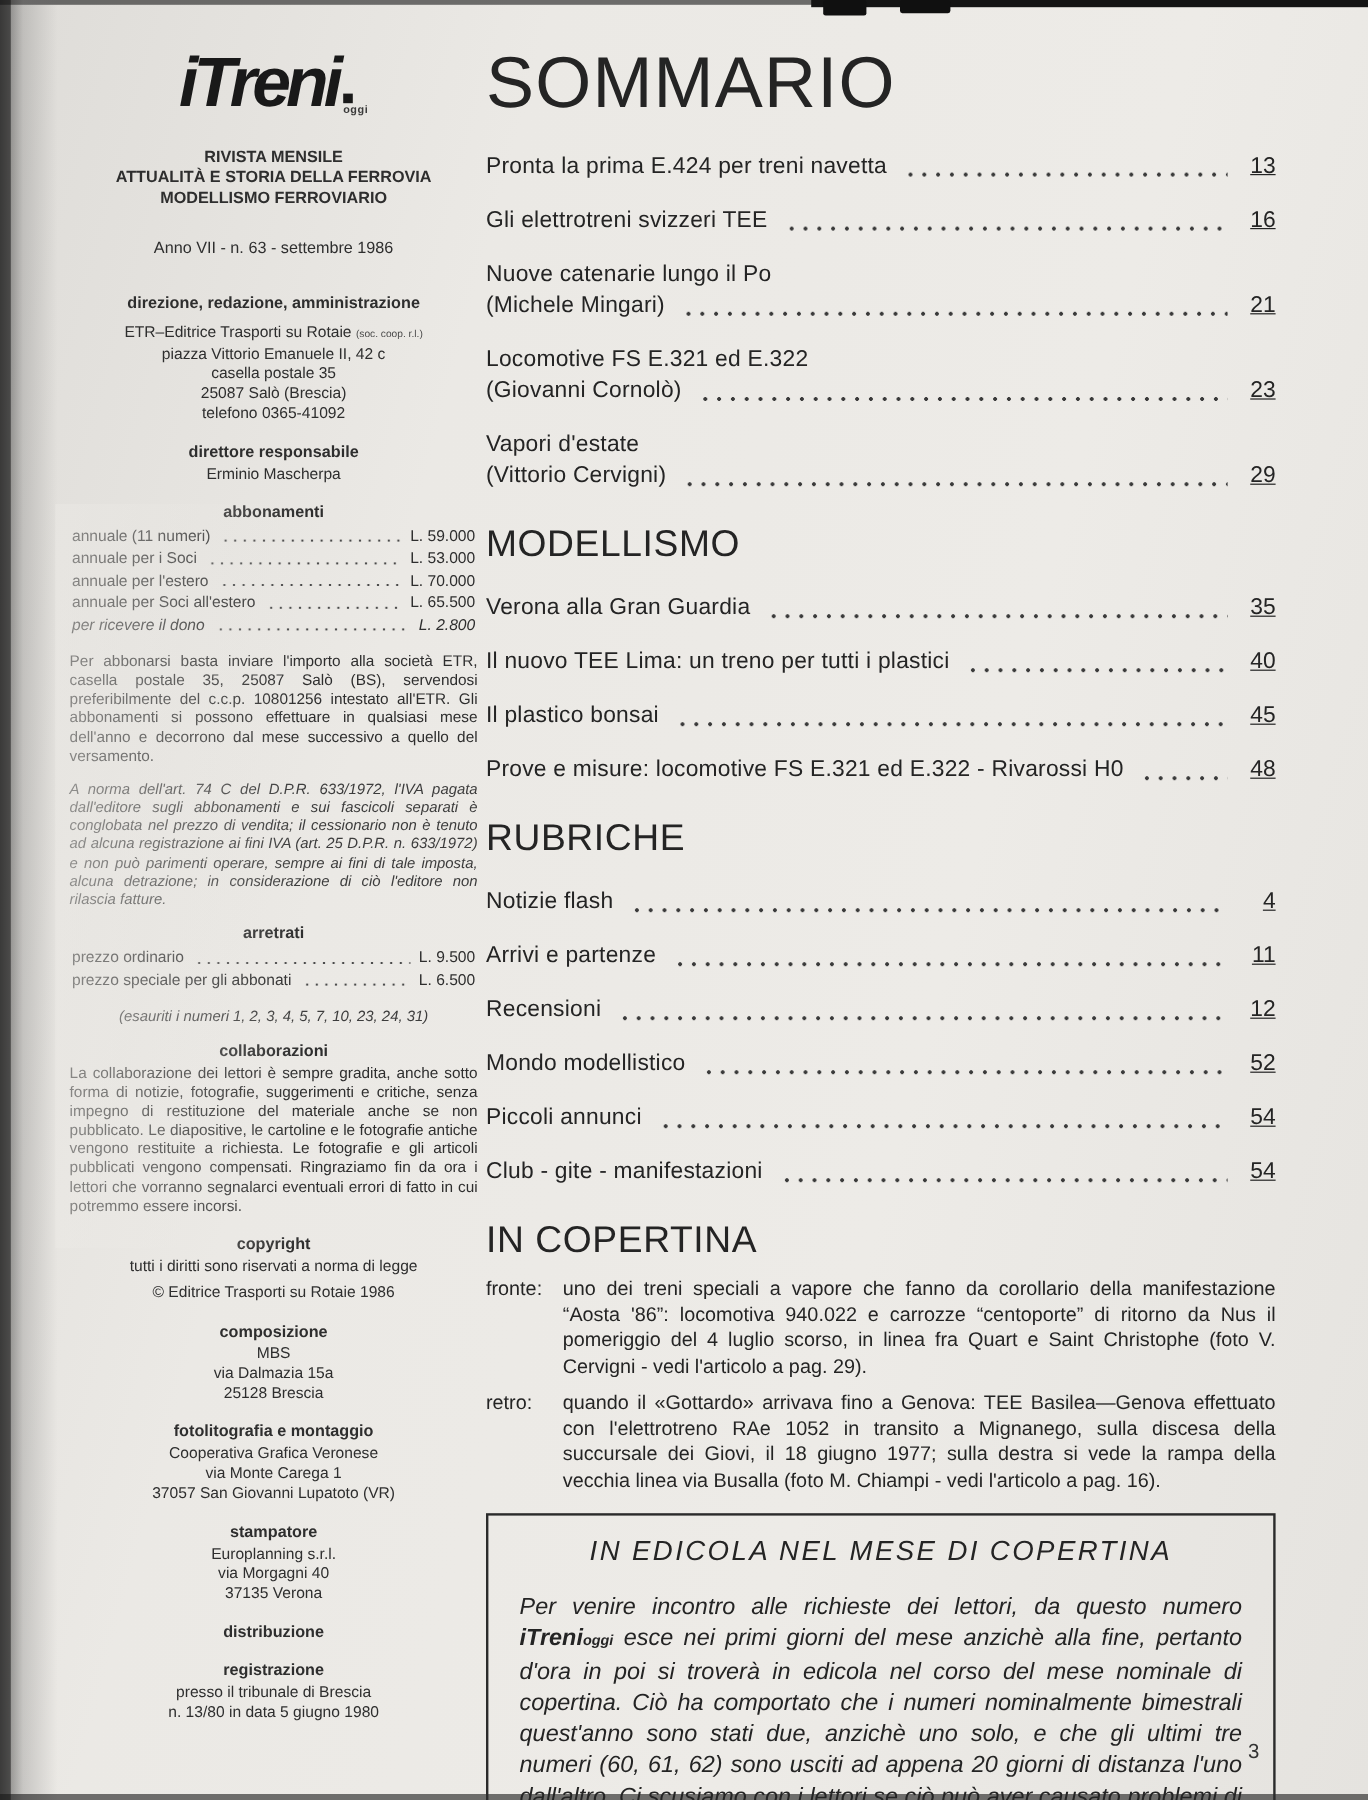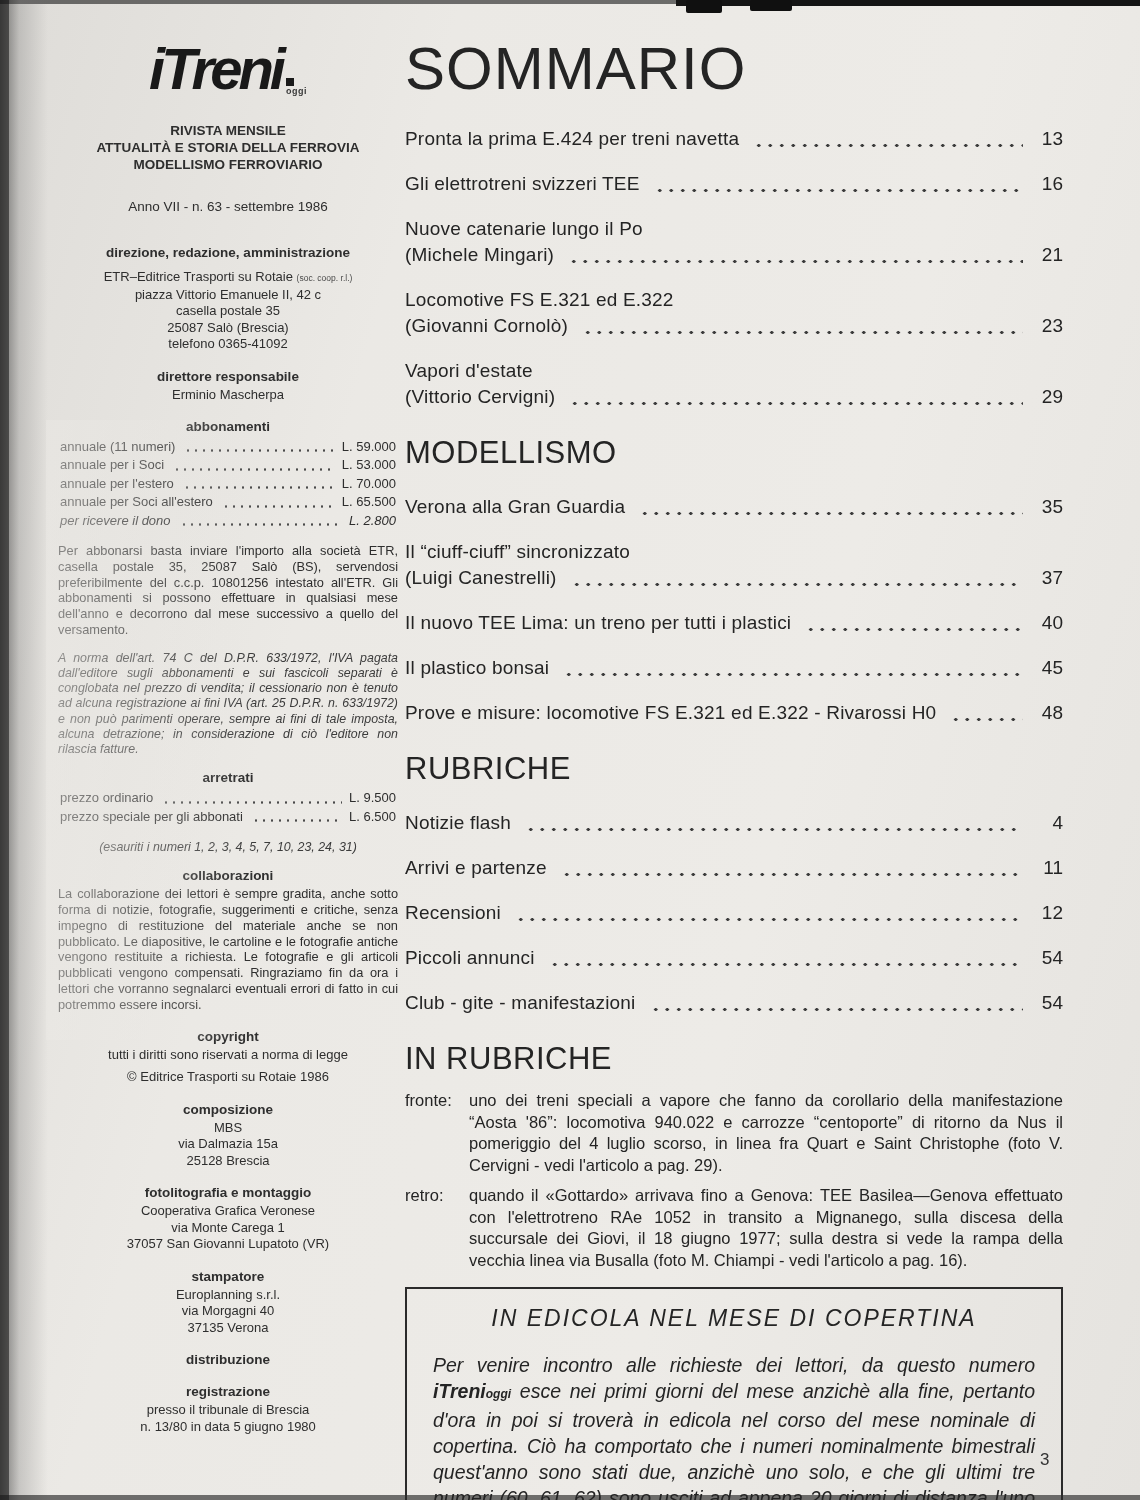--- a/index.html
+++ b/index.html
@@ -53,21 +53,21 @@
   .sommario-title { font-size:60px; line-height:46px; font-weight:normal; letter-spacing:1px; margin:0 0 34px; }
   .section-title { font-size:31px; line-height:34px; font-weight:normal; letter-spacing:.5px; margin:26px 0 24px; }
   .toc-row { margin-bottom:19px; font-size:19px; }
   .toc-pre { line-height:26px; letter-spacing:.2px; }
   .toc-pre:empty { display:none; }
   .toc-main { display:flex; align-items:center; line-height:26px; }
   .toc-title { white-space:nowrap; letter-spacing:.2px; }
   .toc-leader { flex:1; align-self:flex-end; height:5px; margin:0 10px 4px 14px;
     background-image:radial-gradient(circle, #3a3a3a 1.5px, transparent 1.8px);
     background-size:11.5px 5px; background-repeat:repeat-x; background-position:left bottom; }
-  .toc-page { min-width:30px; text-align:right; }
+  .toc-page { min-width:30px; text-align:right;text-decoration:underline; }
   .cop-row { display:flex; font-size:16.5px; line-height:21.5px; margin-bottom:9px; }
   .cop-label { width:64px; flex-shrink:0; }
   .cop-text { flex:1; text-align:justify; }
   .edicola-box { border:2px solid #2b2b2b; margin-top:16px; padding:16px 26px 22px; }
   .edicola-title { text-align:center; font-style:italic; font-size:23px; letter-spacing:2px; margin:0 0 12px; font-weight:normal; }
   .edicola-body { font-style:italic; font-size:19.5px; line-height:26px; text-align:justify; }
   .brand { font-weight:bold; }
   .brand-suffix { font-weight:bold; font-size:12px; }
   .page-number { position:absolute; left:1040px; top:1450px; font-size:17px; color:#333; }
 </style>
@@ -249,28 +249,20 @@
 
     <div class="toc-row">
 
       <div class="toc-main">
         <span class="toc-title">Verona alla Gran Guardia</span>
         <span class="toc-leader"></span>
         <span class="toc-page">35</span>
       </div>
     </div>
     <div class="toc-row">
-      <div class="toc-pre">Il “ciuff-ciuff” sincronizzato</div>
-      <div class="toc-main">
-        <span class="toc-title">(Luigi Canestrelli)</span>
-        <span class="toc-leader"></span>
-        <span class="toc-page">37</span>
-      </div>
-    </div>
-    <div class="toc-row">
 
       <div class="toc-main">
         <span class="toc-title">Il nuovo TEE Lima: un treno per tutti i plastici</span>
         <span class="toc-leader"></span>
         <span class="toc-page">40</span>
       </div>
     </div>
     <div class="toc-row">
 
       <div class="toc-main">
@@ -306,34 +298,41 @@
     </div>
     <div class="toc-row">
       <div class="toc-main">
         <span class="toc-title">Recensioni</span>
         <span class="toc-leader"></span>
         <span class="toc-page">12</span>
       </div>
     </div>
     <div class="toc-row">
       <div class="toc-main">
+        <span class="toc-title">Mondo modellistico</span>
+        <span class="toc-leader"></span>
+        <span class="toc-page">52</span>
+      </div>
+    </div>
+    <div class="toc-row">
+      <div class="toc-main">
         <span class="toc-title">Piccoli annunci</span>
         <span class="toc-leader"></span>
         <span class="toc-page">54</span>
       </div>
     </div>
     <div class="toc-row">
       <div class="toc-main">
         <span class="toc-title">Club - gite - manifestazioni</span>
         <span class="toc-leader"></span>
         <span class="toc-page">54</span>
       </div>
     </div>
 
-    <h2 class="section-title" style="margin-bottom:14px;">IN RUBRICHE</h2>
+    <h2 class="section-title" style="margin-bottom:14px;">IN COPERTINA</h2>
 
     <div class="cop-row">
       <span class="cop-label">fronte:</span>
       <span class="cop-text">uno dei treni speciali a vapore che fanno da corollario della manifestazione “Aosta '86”: locomotiva 940.022 e carrozze “centoporte” di ritorno da Nus il pomeriggio del 4 luglio scorso, in linea fra Quart e Saint Christophe (foto V. Cervigni - vedi l'articolo a pag. 29).</span>
     </div>
     <div class="cop-row">
       <span class="cop-label">retro:</span>
       <span class="cop-text">quando il «Gottardo» arrivava fino a Genova: TEE Basilea—Genova effettuato con l'elettrotreno RAe 1052 in transito a Mignanego, sulla discesa della succursale dei Giovi, il 18 giugno 1977; sulla destra si vede la rampa della vecchia linea via Busalla (foto M. Chiampi - vedi l'articolo a pag. 16).</span>
     </div>
 

